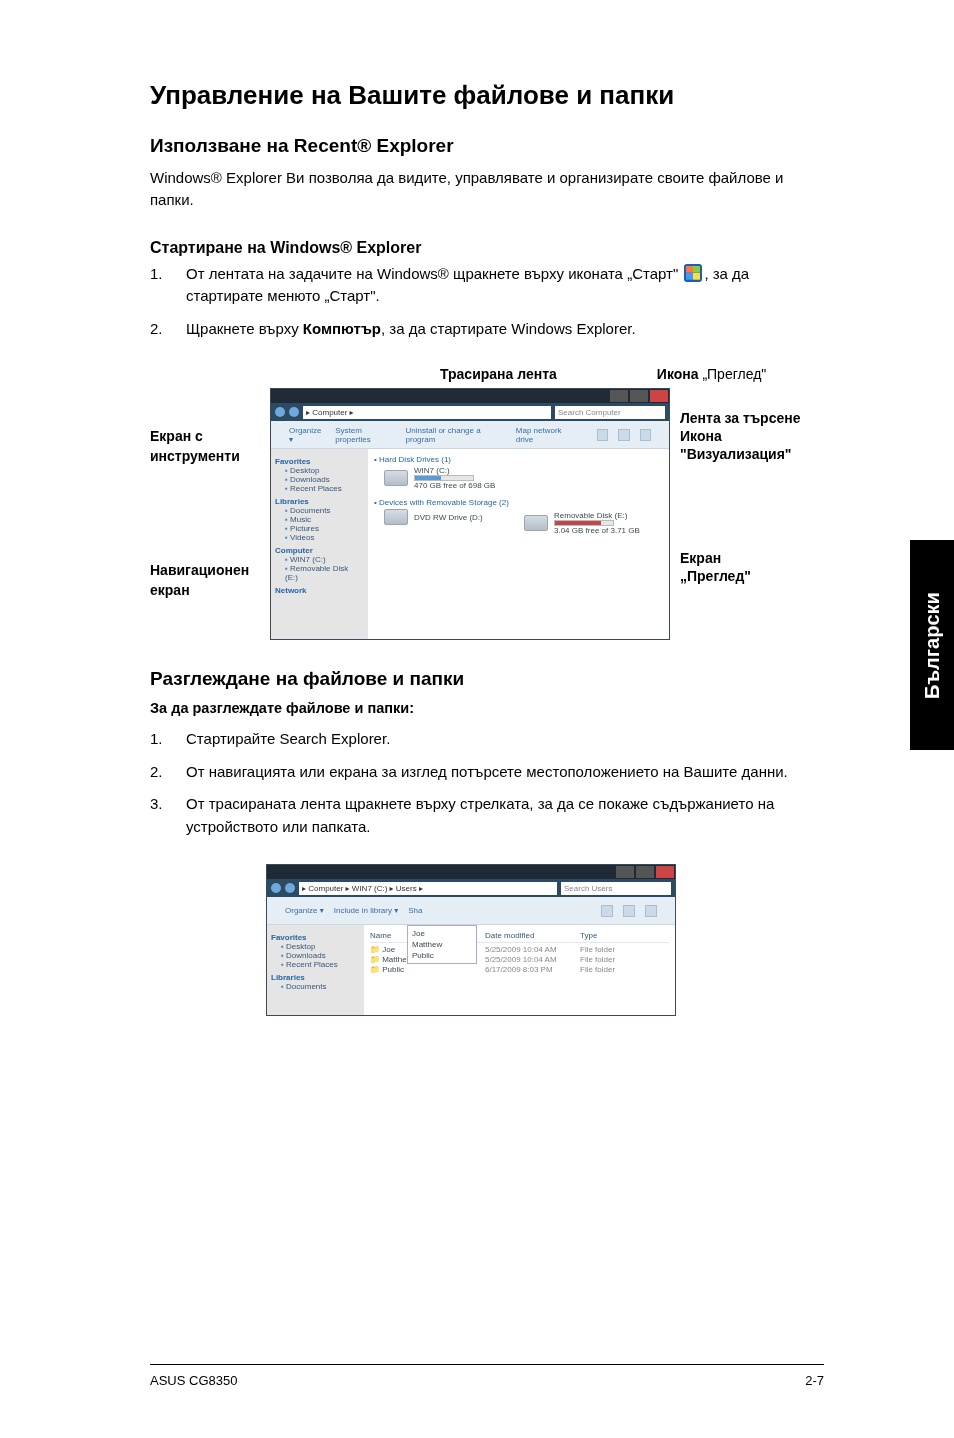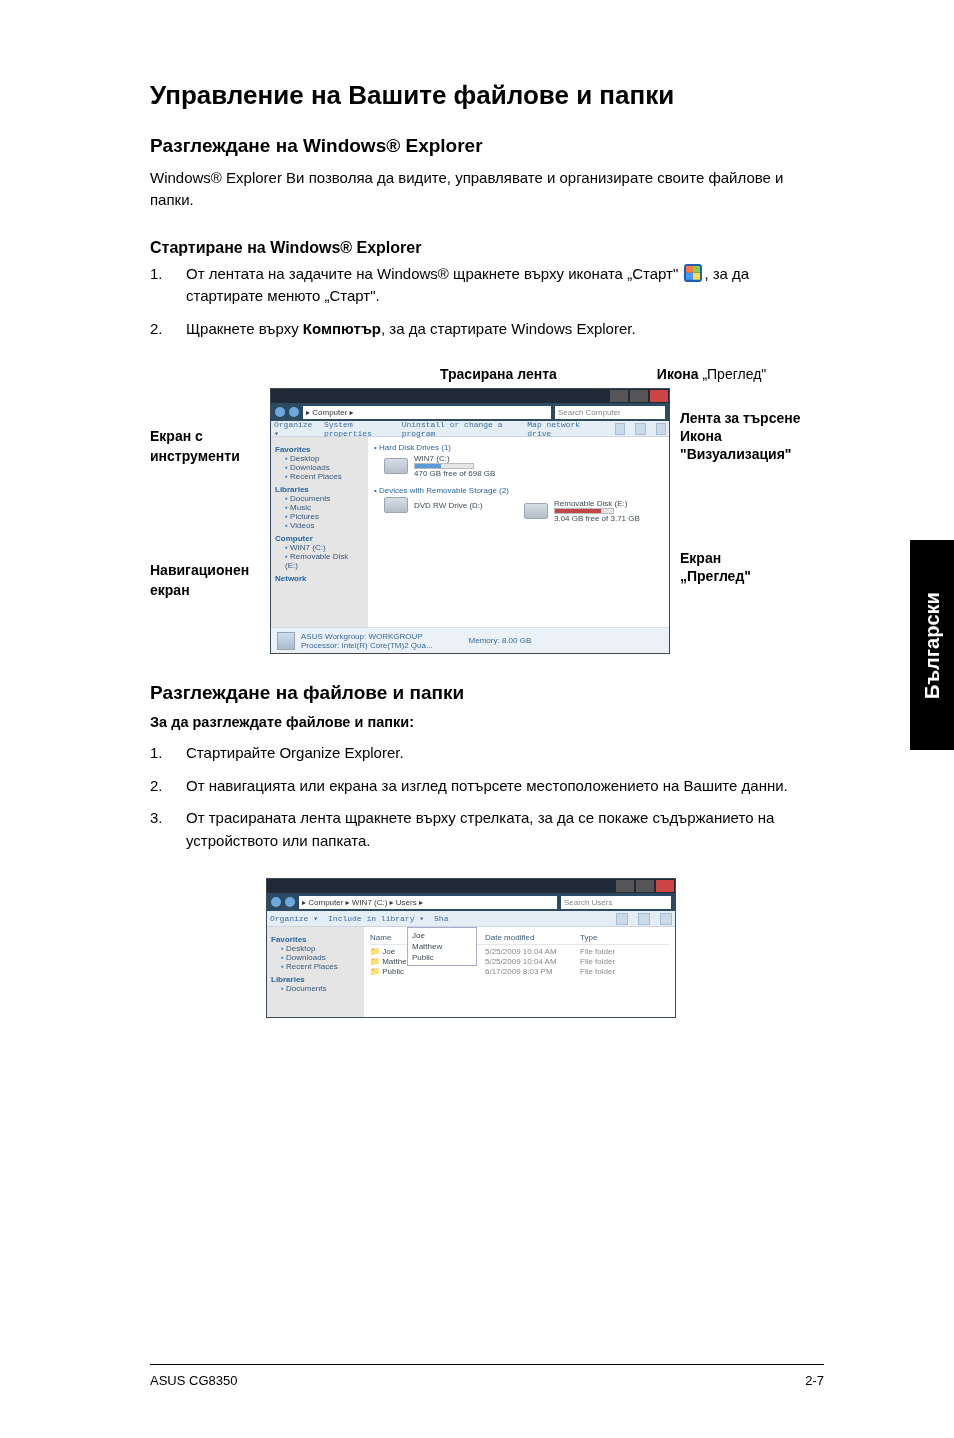--- a/index.html
+++ b/index.html
@@ -124,28 +124,27 @@
     display: flex;
     align-items: center;
     padding: 0 4px;
     gap: 4px;
   }
   .em-addrbar .nav { width: 10px; height: 10px; border-radius: 50%; background: #6fa8dc; }
   .em-addrbar .loc { background: #fff; color: #333; flex: 1; height: 13px; padding: 0 3px; line-height: 13px; }
   .em-addrbar .search { background: #fff; color: #888; width: 110px; height: 13px; padding: 0 3px; line-height: 13px; }
   .em-toolbar {
     background: #e5eef5;
-    height: 16px;
+    height: 28px;
     display: flex;
     align-items: center;
-    padding: 0 3px;
+    padding: 0 18px;
     gap: 10px;
     color: #3b6ea5;
     border-bottom: 1px solid #cbd6e2;
-    font-family: Liberation Mono, monospace;
   }
   .em-toolbar .sp { flex:1; }
   .em-toolbar .ic { width: 12px; height: 12px; background: #ccd9e6; border: 1px solid #a8bed6; }
   .em-body { display: flex; height: 190px; }
   .em-nav {
     width: 97px;
     background: #e5e5e5;
     border-right: 1px solid #e0e7ef;
     padding: 4px;
   }
@@ -241,21 +240,21 @@
     justify-content: space-between;
     font-size: 13px;
   }
 </style>
 </head>
 <body>
 
 <div class="page">
   <h1>Управление на Вашите файлове и папки</h1>
 
-  <h2>Разглеждане на Windows® Explorer</h2>
+  <h2>Използване на Recent® Explorer</h2>
   <p class="intro-p">Windows® Explorer Ви позволяа да видите, управлявате и организирате своите файлове и папки.</p>
 
   <h3>Стартиране на Windows® Explorer</h3>
 
   <ol>
     <li>
       <span class="num">1.</span>
       <span>
         <span>От лентата на задачите на Windows® щракнете върху иконата „Старт" </span><span class="win-icon"></span><span>, за да стартирате менюто „Старт".</span>
       </span>
@@ -341,48 +340,40 @@
             <div class="drv rem" style="margin-left:150px; margin-top:-22px;">
               <div class="dicon"></div>
               <div>
                 <div>Removable Disk (E:)</div>
                 <div class="bar"></div>
                 <div>3.04 GB free of 3.71 GB</div>
               </div>
             </div>
           </div>
         </div>
-        <div class="em-status">
-          <div class="cicon"></div>
-          <div>
-            <div>ASUS  Workgroup: WORKGROUP</div>
-            <div>Processor: Intel(R) Core(TM)2 Qua...</div>
-          </div>
-          <div style="margin-left:30px;">Memory: 8.00 GB</div>
-        </div>
       </div>
 
       <div class="right-labels">
         <div class="rg">Лента за търсене</div>
         <div class="rg">Икона</div>
         <div>"Визуализация"</div>
         <div class="gap2"></div>
         <div class="rg">Екран</div>
         <div>„Преглед"</div>
       </div>
     </div>
   </div>
 
   <h2>Разглеждане на файлове и папки</h2>
   <p class="boldp">За да разглеждате файлове и папки:</p>
 
   <ol>
     <li>
         <span class="num">1.</span>
-        <span>Стартирайте Organize Explorer.</span>
+        <span>Стартирайте Search Explorer.</span>
       </li>
     <li>
         <span class="num">2.</span>
         <span>От навигацията или екрана за изглед потърсете местоположението на Вашите данни.</span>
       </li>
     <li>
         <span class="num">3.</span>
         <span>От трасираната лента щракнете върху стрелката, за да се покаже съдържанието на устройството или папката.</span>
       </li>
   </ol>

